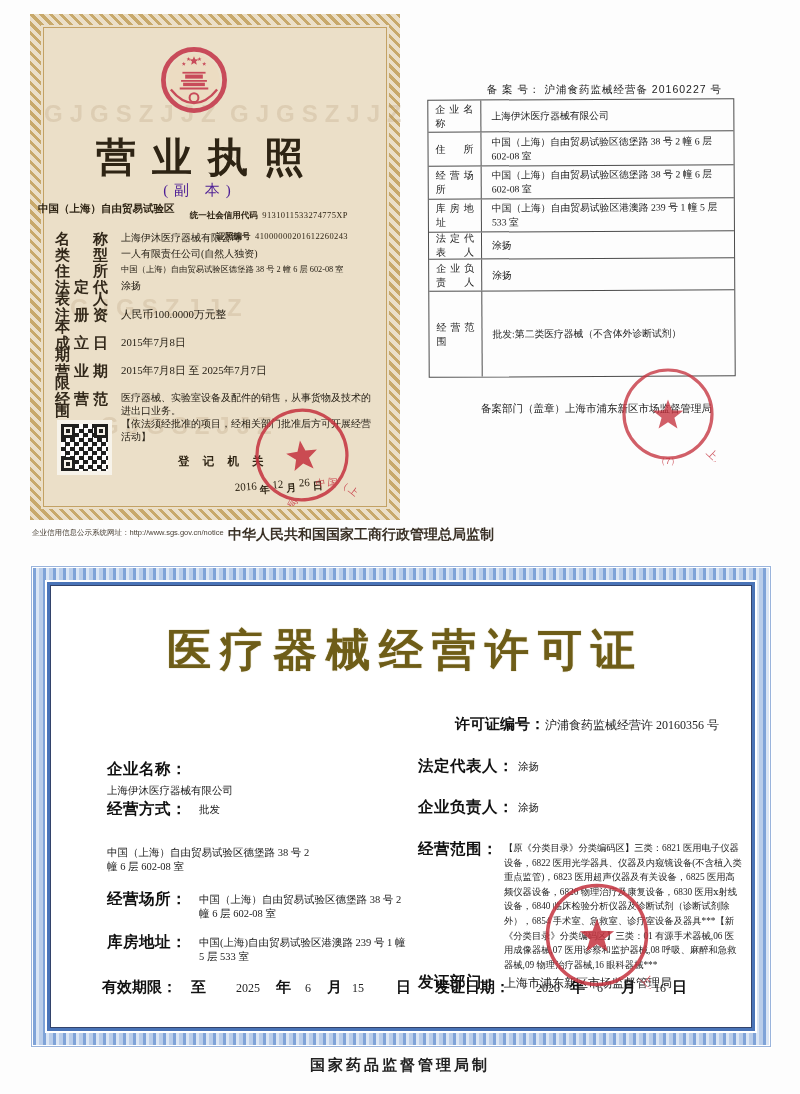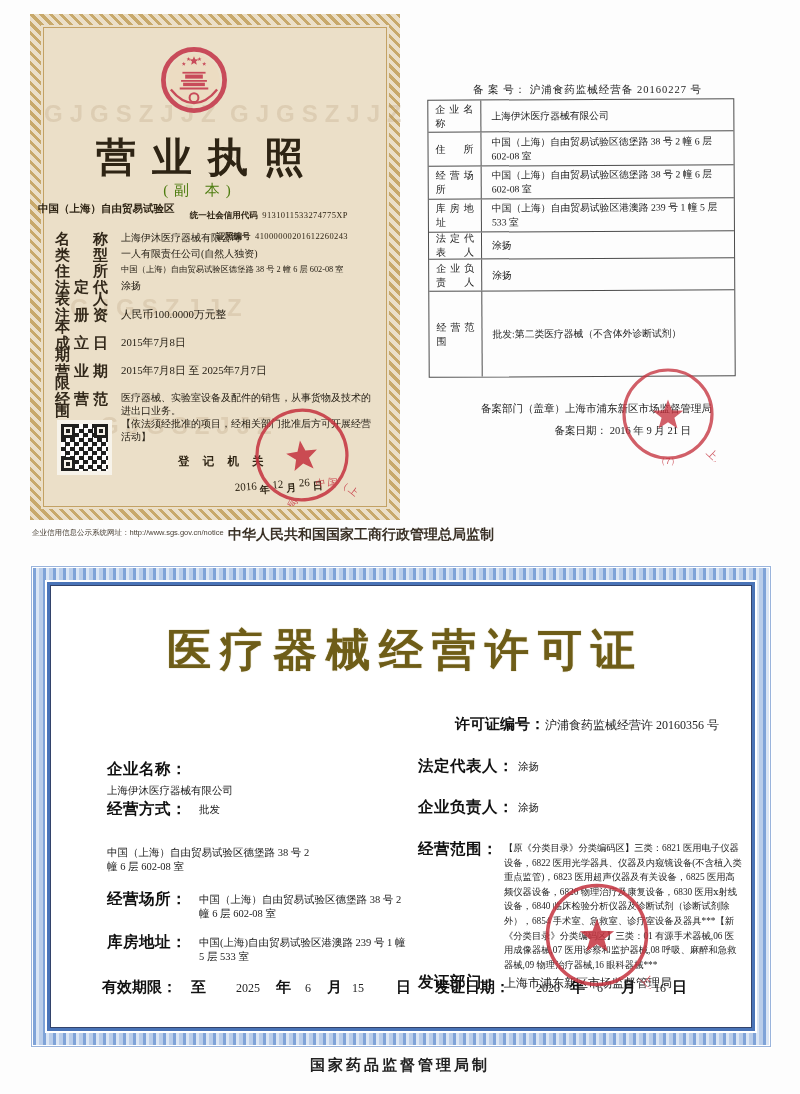--- a/index.html
+++ b/index.html
@@ -8,21 +8,21 @@
 
   
   .bl { position:absolute; left:30px; top:14px; width:370px; height:506px; background:#ebdfc8; }
   .bl-frame { position:absolute; inset:0; border:11px solid transparent;
     border-image: repeating-linear-gradient(45deg, #c8a96b 0 3px, #ebdfc8 3px 7px) 11; z-index:1; pointer-events:none;}
   .bl-frame2 { position:absolute; inset:13px; border:1px solid #c3a265; z-index:1; pointer-events:none;}
   .bl .wm { position:absolute; color:rgba(164,136,94,.20); font-weight:bold; font-size:24px; letter-spacing:7px; z-index:1; }
   .bl-emblem { position:absolute; left:130px; top:30px; width:68px; height:72px; z-index:2; }
   .bl-title { position:absolute; left:0; top:116px; width:340px; text-align:center; font-size:40px; font-weight:bold;
     color:#2e2414; letter-spacing:16px; text-indent:16px; z-index:2; }
-  .bl-sub { position:absolute; left:0; top:167px; width:340px; text-align:center; font-size:15px; color:#4d7c0f;
+  .bl-sub { position:absolute; left:0; top:167px; width:340px; text-align:center; font-size:15px; color:#4c1d95;
     font-family:"Liberation Serif","DejaVu Serif",serif; letter-spacing:6px; z-index:2; }
   .bl-region { position:absolute; left:8px; top:188px; font-size:10.5px; font-weight:bold; color:#2e2414; z-index:2; }
   .bl-codes { position:absolute; right:52px; top:190px; text-align:right; z-index:2; color:#2e2414; }
   .bl-codes .lbl { font-weight:bold; font-size:8.5px; }
   .bl-codes .val { font-family:"Liberation Serif","DejaVu Serif",serif; font-size:8.5px; letter-spacing:.4px; }
   .bl-codes .row2 { margin-top:3px; }
   .bl-fields { position:absolute; left:25px; top:218px; width:322px; z-index:2; }
   .bl-row { display:flex; margin-bottom:3px; }
   .bl-label { width:53px; min-width:53px; margin-right:13px; font-size:15px; font-weight:bold; color:#32281a;
     text-align:justify; text-align-last:justify; line-height:12px; padding-top:1px;}
@@ -43,22 +43,22 @@
   .bl-date { position:absolute; left:205px; top:468px; z-index:2; font-size:10px; color:#2e2414; transform:rotate(-4deg);
     font-weight:bold; }
   .bl-date .n { font-family:"Liberation Serif","DejaVu Serif",serif; font-weight:normal; font-size:11px; }
   .bl-date .up { position:relative; top:-4px; }
   .bl-foot-l { position:absolute; left:32px; top:528px; font-size:7.5px; color:#4b4237; }
   .bl-foot-r { position:absolute; left:228px; top:526px; font-size:14px; font-weight:bold; color:#3a3126; }
 
   
   .fc-title { position:absolute; left:420px; top:44px; width:372px; text-align:center; font-size:17px; font-weight:bold;
     color:#1c1c1c; letter-spacing:1.5px; font-family:"Liberation Serif","DejaVu Serif",serif; }
-  .fc-no { position:absolute; left:400px; top:83px; width:302px; text-align:right; font-size:10.5px; color:#1c1c1c;
-    font-family:Liberation Serif, serif; letter-spacing:1px; }
+  .fc-no { position:absolute; left:420px; top:83px; width:302px; text-align:right; font-size:10.5px; color:#1c1c1c;
+    font-family:Liberation Sans, sans-serif; letter-spacing:1px; }
   .fc-table { position:absolute; left:428px; top:99px; width:307px; border:1px solid #4c4c4c; transform:rotate(-.3deg); }
   .fc-row { display:flex; border-bottom:1px solid #4c4c4c; }
   .fc-row:last-child { border-bottom:none; }
   .fc-label { width:53px; min-width:53px; border-right:1px solid #4c4c4c; display:flex; align-items:center; }
   .fc-label span { width:100%; padding:0 7px; font-size:10px; color:#222;
     font-family:"Liberation Serif","DejaVu Serif",serif; text-align:justify; text-align-last:justify; }
   .fc-value { flex:1; display:flex; align-items:center; padding:2px 10px; font-size:9.8px; color:#222;
     font-family:"Liberation Serif","DejaVu Serif",serif; line-height:14px; }
   .fc-dept { position:absolute; left:425px; top:402px; width:287px; text-align:right; font-size:10.5px; color:#1c1c1c;
     font-family:"Liberation Serif","DejaVu Serif",serif; }
@@ -256,21 +256,20 @@
     </div>
     <div class="fc-row" style="height:85px;">
       <div class="fc-label">
           <span>经营范围</span>
         </div>
       <div class="fc-value">批发:第二类医疗器械（不含体外诊断试剂）</div>
     </div>
   </div>
 
   <div class="fc-dept">备案部门（盖章）上海市浦东新区市场监督管理局</div>
-  <div class="fc-date">备案日期： 2016 年  9 月   21 日</div>
 
   <svg class="seal seal-fc" viewBox="0 0 120 120">
     <circle cx="60" cy="60" r="55" fill="none" stroke="currentColor" stroke-width="4"></circle>
     <polygon points="60,42 64.9,55.2 79,55.8 68,64.6 71.8,78.2 60,70.4 48.2,78.2 52,64.6 41,55.8 55.1,55.2" fill="currentColor"></polygon>
     <path id="arcFC" d="M 60 106 A 46 46 0 1 1 59.9 106.05" fill="none"></path>
     <text font-size="13" fill="currentColor" letter-spacing="1">
       <textPath href="#arcFC" xlink:href="#arcFC" startOffset="49">上海市浦东新区市场监督管理局</textPath>
     </text>
   </svg>
   <div class="fc-seal-sub">（7）</div>

